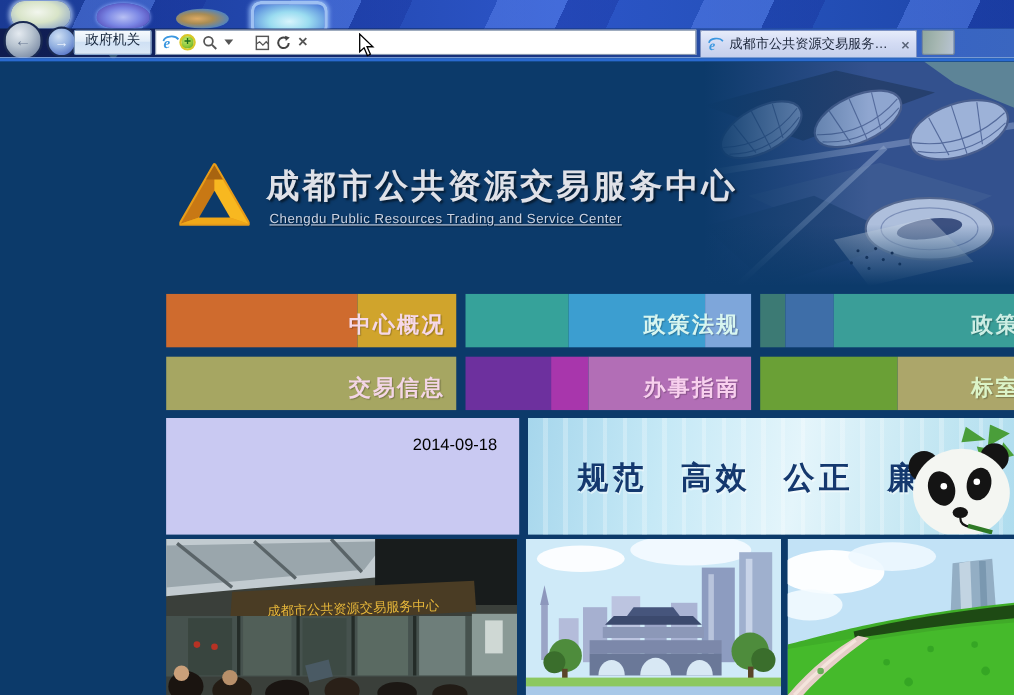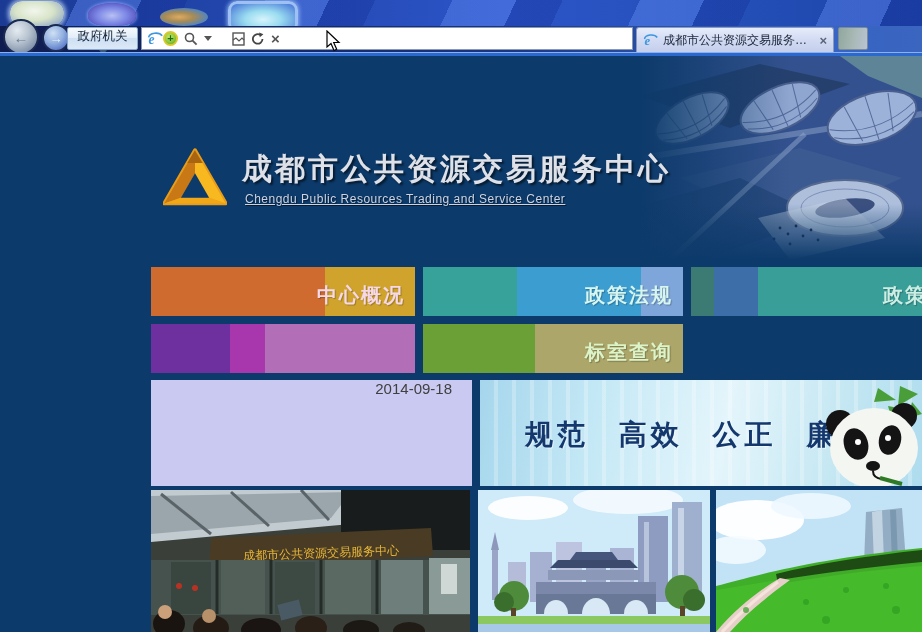--- a/index.html
+++ b/index.html
@@ -83,21 +83,21 @@
     display:grid;grid-template-columns:264px 260px 290px;grid-auto-rows:49px;gap:8px;}
   .nav-btn{position:relative;overflow:hidden;cursor:pointer;}
   .nav-btn .segs{position:absolute;inset:0;display:flex;}
   .nav-btn .segs div{height:100%;}
   .nav-label{position:absolute;right:10px;bottom:7px;font-size:20px;font-weight:bold;
     letter-spacing:2px;text-shadow:1px 1px 1px rgba(0,0,0,.25);white-space:nowrap;}
   
   .announcement{position:absolute;left:151px;top:324px;width:321px;height:106px;
     background:#c9c9f2;box-sizing:border-box;}
   .ann-title{margin:26px 14px 0 13px;font-size:15px;line-height:24px;color:#2d93a8;cursor:pointer;}
-  .ann-date{margin:0 20px 0 0;text-align:right;font-size:15px;color:#404040;}
+  .ann-date{margin:16px 20px 0 0;text-align:right;font-size:15px;color:#000000;}
   
   .slogan-banner{position:absolute;left:480px;top:324px;width:442px;height:106px;overflow:hidden;
     background:
       repeating-linear-gradient(90deg, rgba(255,255,255,0) 0 14px, rgba(255,255,255,.25) 14px 18px),
       linear-gradient(100deg,#a6d6ec 0%,#c6e9f6 28%,#e4f5fb 55%,#c2e6f2 82%,#aedcee 100%);
     cursor:pointer;}
   .slogan-text{position:absolute;left:45px;top:36px;font-size:28px;font-weight:bold;
     color:#14386e;letter-spacing:4px;word-spacing:18px;white-space:nowrap;
     text-shadow:1px 1px 0 rgba(255,255,255,.5);}
   .panda-wrap{position:absolute;right:0;top:6px;}
@@ -266,24 +266,31 @@
       <div class="nav-btn">
         <div class="segs">
           <div style="width: 8%; background: rgb(60, 122, 116);"></div>
           <div style="width: 15%; background: rgb(62, 110, 168);"></div>
           <div style="width: 77%; background: rgb(58, 158, 152);"></div>
         </div>
         <span class="nav-label" style="color: rgb(205, 238, 228);">政策法规</span>
       </div>
       <div class="nav-btn">
         <div class="segs">
+          <div style="width: 100%; background: rgb(166, 166, 98);"></div>
+        </div>
+        <span class="nav-label" style="color: rgb(244, 214, 230);">交易信息</span>
+      </div>
+      <div class="nav-btn">
+        <div class="segs">
           <div style="width: 30%; background: rgb(109, 48, 158);"></div>
           <div style="width: 13%; background: rgb(168, 54, 172);"></div>
           <div style="width: 57%; background: rgb(178, 110, 182);"></div>
         </div>
+        <span class="nav-label" style="color: rgb(248, 208, 238);">办事指南</span>
       </div>
       <div class="nav-btn">
         <div class="segs">
           <div style="width: 43%; background: rgb(106, 160, 54);"></div>
           <div style="width: 57%; background: rgb(172, 166, 106);"></div>
         </div>
         <span class="nav-label" style="color: rgb(220, 244, 200);">标室查询</span>
       </div>
     </div>
 

